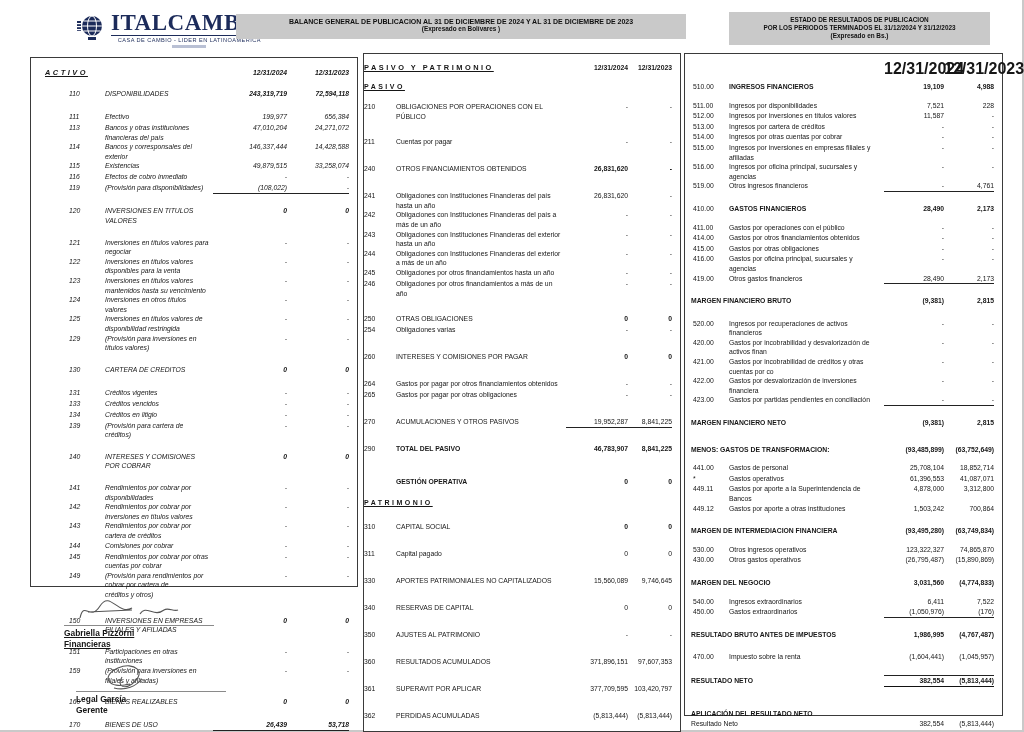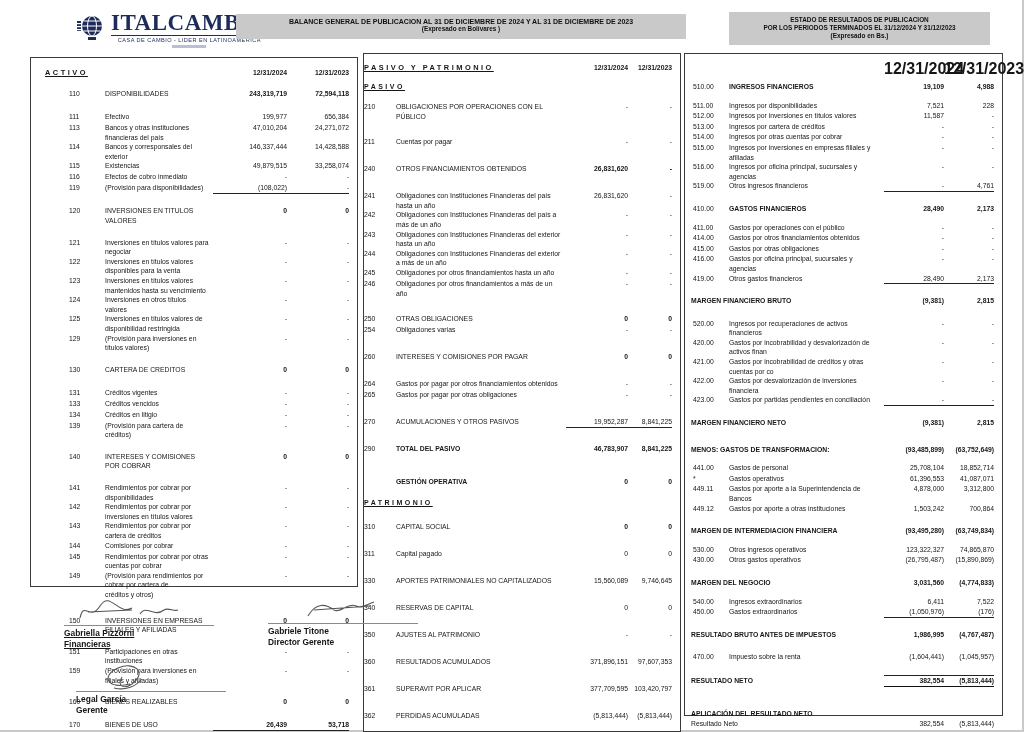--- a/index.html
+++ b/index.html
@@ -15,21 +15,21 @@
                 border-top:1px solid #1c2b5a;padding-top:1px;text-align:center;}
   .logo-sub{height:3px;width:34px;background:#b9c0d4;margin:2px auto 0;}
   .title-bar{position:absolute;background:#c9c9c9;color:#111;text-align:center;font-weight:bold;}
   #balance-title{left:236px;top:14px;width:450px;height:25px;padding-top:4px;box-sizing:border-box;}
   #balance-title .t1{font-size:7px;}
   #balance-title .t2{font-size:6.4px;}
   #income-title{left:729px;top:12px;width:261px;height:33px;padding-top:4px;box-sizing:border-box;}
   #income-title div{font-size:6.4px;line-height:8.2px;}
   
   .panel{position:absolute;border:1.3px solid #3a3a3a;background:#fff;box-sizing:border-box;}
-  #panel-activo{left:30px;top:57px;width:328px;height:530px;padding:10px 8px 0 14px;}
+  #panel-activo{left:30px;top:57px;width:328px;height:530px;padding:10px 8px 0 14px;font-style:italic;}
   #panel-pasivo{left:363px;top:53px;width:318px;height:679px;padding:9px 8px 0 0;}
   #panel-resultados{left:684px;top:53px;width:319px;height:663px;padding:6px 8px 0 6px;}
   .thead{display:flex;align-items:baseline;}
   .panel-title{font-weight:bold;font-size:7.4px;letter-spacing:2.5px;text-decoration:underline;flex:1;}
   .subhead{font-weight:bold;font-size:7px;letter-spacing:2.5px;text-decoration:underline;margin:11px 0 2px;}
   .dates{display:flex;flex:none;font-weight:bold;}
   .dates .v{text-align:right;font-size:6.8px;}
   .dates-row{display:flex;justify-content:flex-end;font-weight:bold;margin-bottom:3px;}
   
   .row{display:flex;align-items:baseline;min-height:11px;font-size:6.8px;line-height:9.6px;}
@@ -876,28 +876,20 @@
   </div>
 
   <div class="sig" id="sig-presidente">
     <svg width="120" height="28" viewBox="0 0 120 28">
       <path d="M6 22 C 10 4, 16 26, 26 10 S 44 20, 58 12 M 14 16 l 44 -2 M 66 18 c 6 -10 14 4 24 -4 c 4 -3 10 2 14 0" fill="none" stroke="#555" stroke-width="1.1"></path>
     </svg>
     <div class="sig-line"></div>
     <div class="sig-name">Gabriella Pizzorni</div>
     <div class="sig-role">Financieras</div>
   </div>
-  <div class="sig" id="sig-director">
-    <svg width="120" height="26" viewBox="0 0 120 26">
-      <path d="M30 20 c 8 -14 18 -12 26 -6 c 6 4 14 -8 22 -4 c 6 3 12 -2 18 -4 M 36 14 l 56 -4" fill="none" stroke="#555" stroke-width="1.1"></path>
-    </svg>
-    <div class="sig-line"></div>
-    <div class="sig-name">Gabriele Titone</div>
-    <div class="sig-role">Director Gerente</div>
-  </div>
   <div class="sig" id="sig-contador">
     <svg width="120" height="30" viewBox="0 0 120 30">
       <path d="M44 24 c -22 6 -30 -8 -12 -16 c 16 -7 30 4 14 16 c -7 5 -16 3 -10 -7 m -8 11 c 12 3 22 -2 28 -9" fill="none" stroke="#555" stroke-width="1.1"></path>
     </svg>
     <div class="sig-line"></div>
     <div class="sig-name">Legal García</div>
     <div class="sig-role">Gerente</div>
   </div>
 
 </div>

